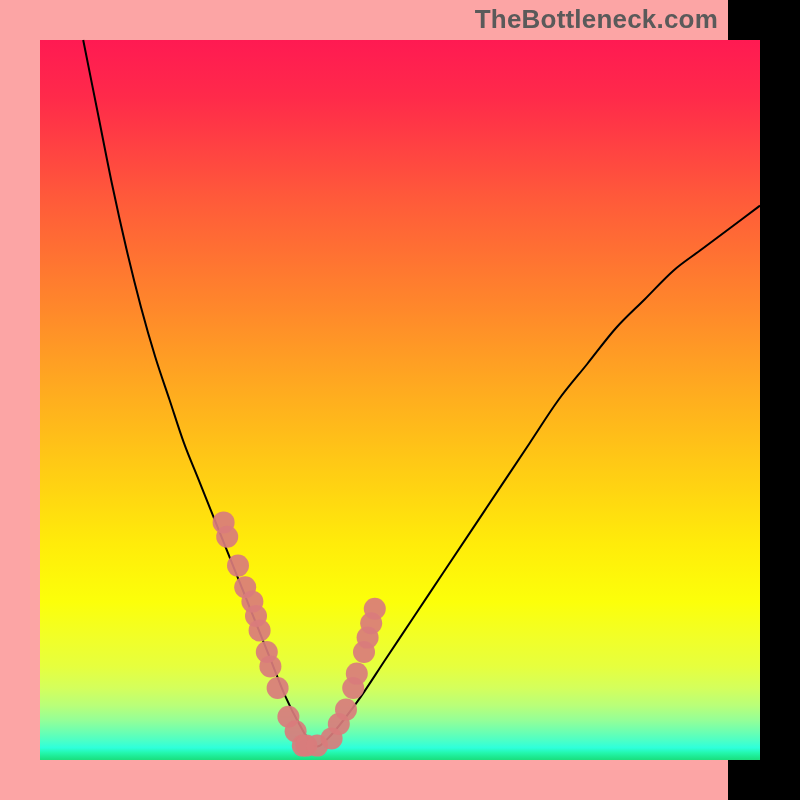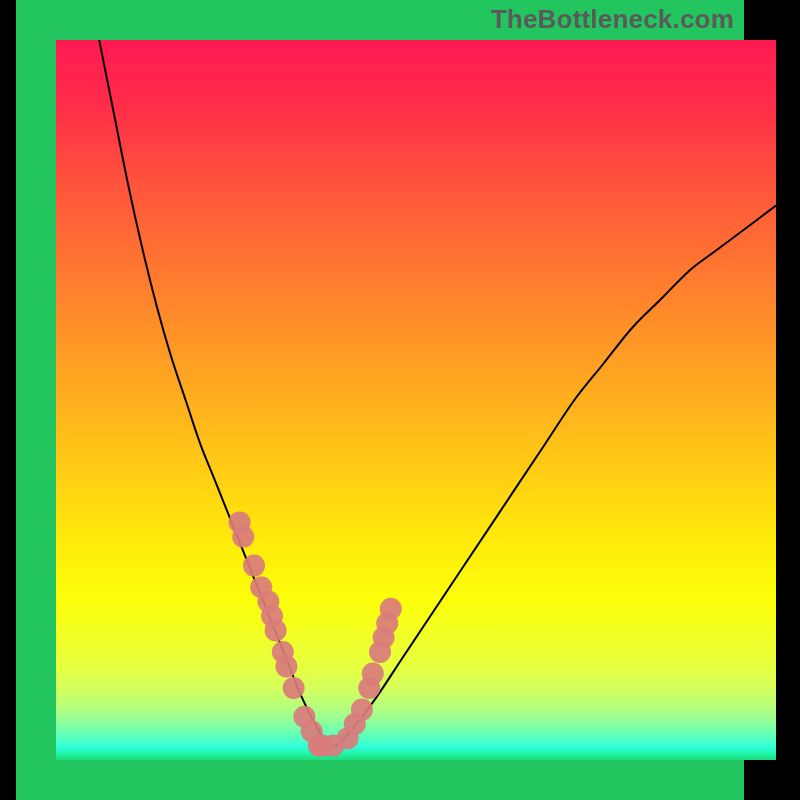--- a/index.html
+++ b/index.html
@@ -6,25 +6,25 @@
     margin: 0;
     padding: 0;
     width: 800px;
     height: 800px;
     overflow: hidden;
     background: #000;
     font-family: Arial, Helvetica, sans-serif;
   }
   .frame {
     position: absolute;
-    left: 16px;
+    left: 0;
     top: 0;
     width: 728px;
     height: 800px;
-    background: #22c55e;
+    background: #fca5a5;
   }
   .plot-area {
     position: absolute;
     background: linear-gradient(to bottom,
       #ff1a52 0%,
       #ff2a4a 8%,
       #ff4242 15%,
       #ff5a3a 22%,
       #ff7232 30%,
       #ff8a2a 38%,

